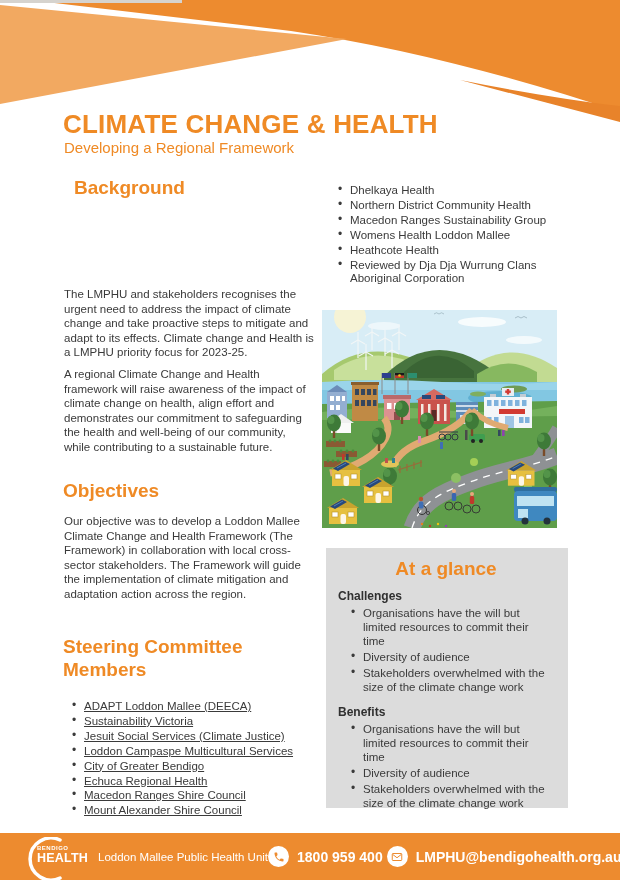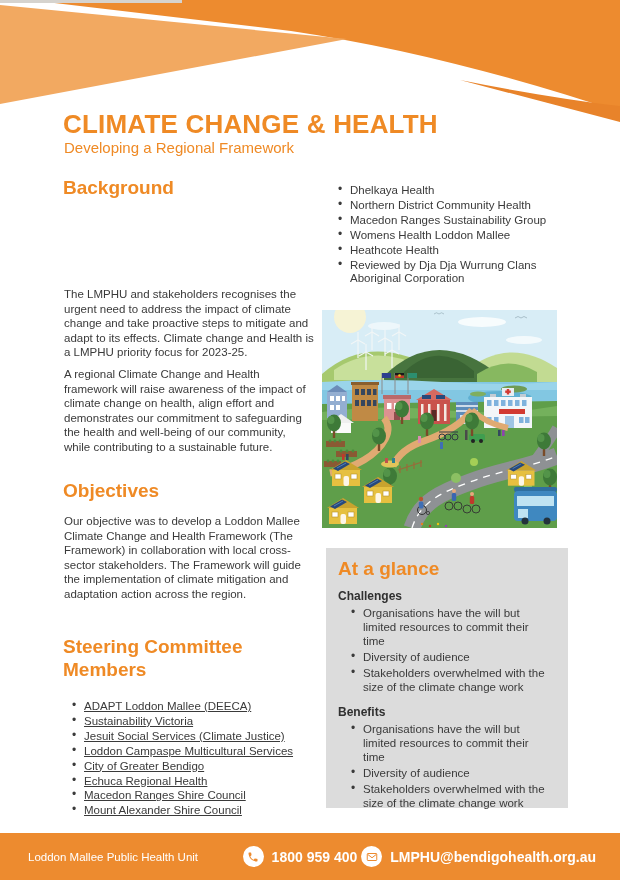--- a/index.html
+++ b/index.html
@@ -22,33 +22,33 @@
   .title-block h1{margin:0;font-size:26px;line-height:27px;font-weight:bold;color:var(--orange);letter-spacing:.2px;}
   .title-block .sub{margin:1px 0 0 1px;font-size:15px;color:var(--orange);}
   
   h3.sec{margin:0;font-size:19px;line-height:23px;font-weight:bold;color:var(--orange);}
   p.body{margin:0;font-size:11.5px;line-height:14.6px;width:250px;}
   .u{}
   ul.blist{margin:0;padding:0;list-style:none;font-size:11.5px;line-height:13.9px;}
   ul.blist li{position:relative;padding-left:13px;margin:0 0 1px 0;}
   ul.blist li::before{content:"•";position:absolute;left:1px;top:-1px;font-size:12px;}
   
-  .bg-h{left:63px;top:176px;}
+  .bg-h{left:74px;top:176px;}
   .p1{left:64px;top:204px;}
   .p2{left:64px;top:287px;}
   .p3{left:64px;top:367px;}
   .obj-h{left:63px;top:479px;}
   .obj-p{left:64px;top:514px;}
   .sc-h{left:63px;top:635px;width:210px;}
   .ml{left:71px;top:700px;width:245px;text-decoration:underline;}
   
   .mr{left:337px;top:184px;width:228px;}
   .illus{left:322px;top:310px;width:235px;height:218px;}
   .glance{left:326px;top:548px;width:242px;height:260px;background:var(--graybox);padding:9px 14px 0 12px;}
-  .glance h3.sec{margin:0 0 9px 0;}
+  .glance h3.sec{margin:0 0 9px 0;text-align:center;}
   .glance .lbl{font-size:12px;font-weight:bold;color:#303030;margin:0 0 4px 0;}
   .glance ul.blist{margin-left:12px;width:196px;}
   .glance ul.blist li{margin-bottom:2px;}
   .glance .gap{height:9px;}
   
   .footer{left:0;top:833px;width:620px;height:47px;background:var(--dkorange);display:flex;align-items:center;padding:0 24px;}
   .logo{position:relative;width:70px;height:44px;flex:0 0 auto;}
   .logo svg{position:absolute;left:0;top:2px;}
   .logo-lines{position:absolute;left:13px;top:10px;color:#fff;}
   .logo-lines .l1{font-size:6px;font-weight:bold;letter-spacing:.5px;line-height:7px;}
@@ -364,20 +364,29 @@
     <div class="gap"></div>
     <div class="lbl">Benefits</div>
     <ul class="blist">
       <li>Organisations have the will but limited resources to commit their time</li>
       <li>Diversity of audience</li>
       <li>Stakeholders overwhelmed with the size of the climate change work</li>
     </ul>
   </div>
 
   <div class="abs footer">
+    <div class="logo">
+      <svg width="48" height="44" viewBox="0 0 48 44">
+        <path d="M36,3 A21,21 0 1 0 36,41" stroke="#ffffff" stroke-width="3.5" fill="none" stroke-linecap="round"></path>
+      </svg>
+      <div class="logo-lines">
+        <div class="l1">BENDIGO</div>
+        <div class="l2">HEALTH</div>
+      </div>
+    </div>
     <div class="unit">Loddon Mallee Public Health Unit</div>
 
     <div class="contact first">
       <span class="cicon">
         <svg width="12" height="12" viewBox="0 0 24 24">
             <path fill="#ED8B2F" d="M6.62 10.79c1.44 2.83 3.76 5.14 6.59 6.59l2.2-2.2c.27-.27.67-.36 1.02-.24 1.12.37 2.33.57 3.57.57.55 0 1 .45 1 1V20c0 .55-.45 1-1 1-9.39 0-17-7.61-17-17 0-.55.45-1 1-1h3.5c.55 0 1 .45 1 1 0 1.25.2 2.45.57 3.57.11.35.03.74-.25 1.02l-2.2 2.2z"></path>
           </svg>
       </span>
       <span class="clabel">1800 959 400</span>
     </div>

